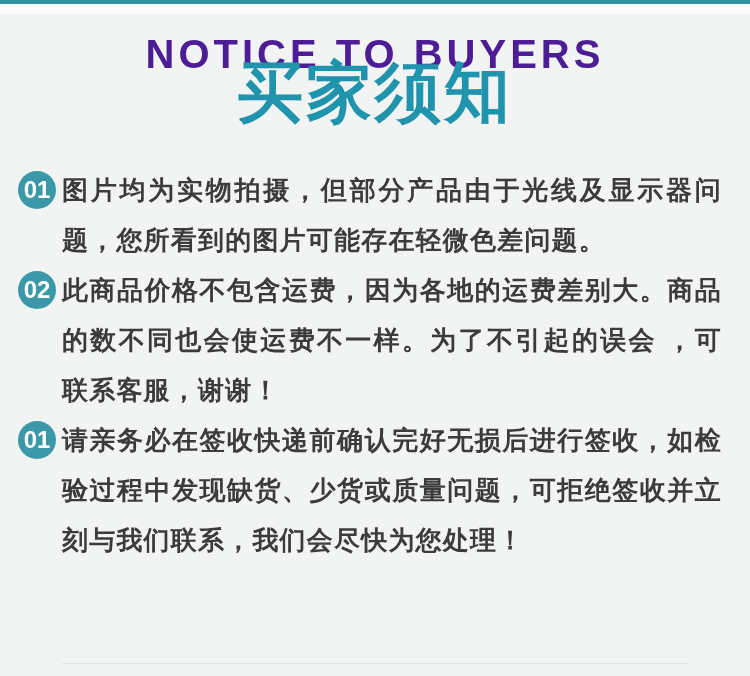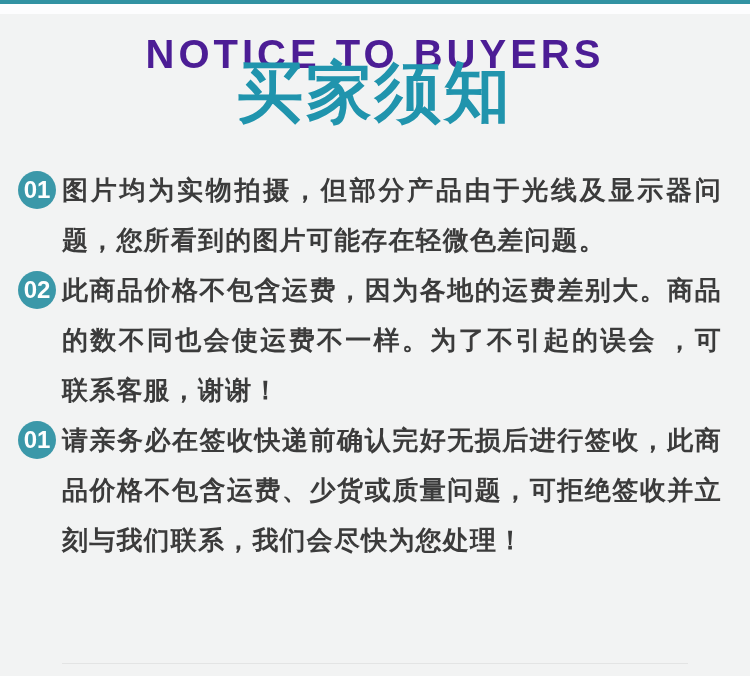--- a/index.html
+++ b/index.html
@@ -115,19 +115,19 @@
     </div>
 
 
     <div class="notice-item">
       <div class="badge">02</div>
       <p class="notice-text">此商品价格不包含运费，因为各地的运费差别大。商品的数不同也会使运费不一样。为了不引起的误会 ，可联系客服，谢谢！</p>
     </div>
 
     <div class="notice-item">
       <div class="badge">01</div>
-      <p class="notice-text">请亲务必在签收快递前确认完好无损后进行签收，此商品价格不包含运费、少货或质量问题，可拒绝签收并立刻与我们联系，我们会尽快为您处理！</p>
+      <p class="notice-text">请亲务必在签收快递前确认完好无损后进行签收，如检验过程中发现缺货、少货或质量问题，可拒绝签收并立刻与我们联系，我们会尽快为您处理！</p>
     </div>
 
   </div>
 
   <div class="bottom-line"></div>
 </div>
 
 </body></html>

